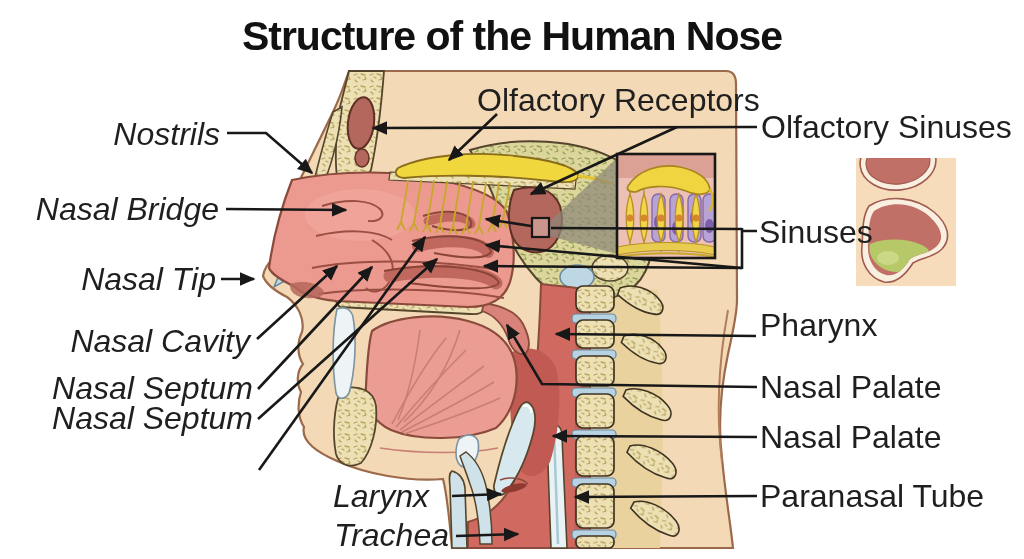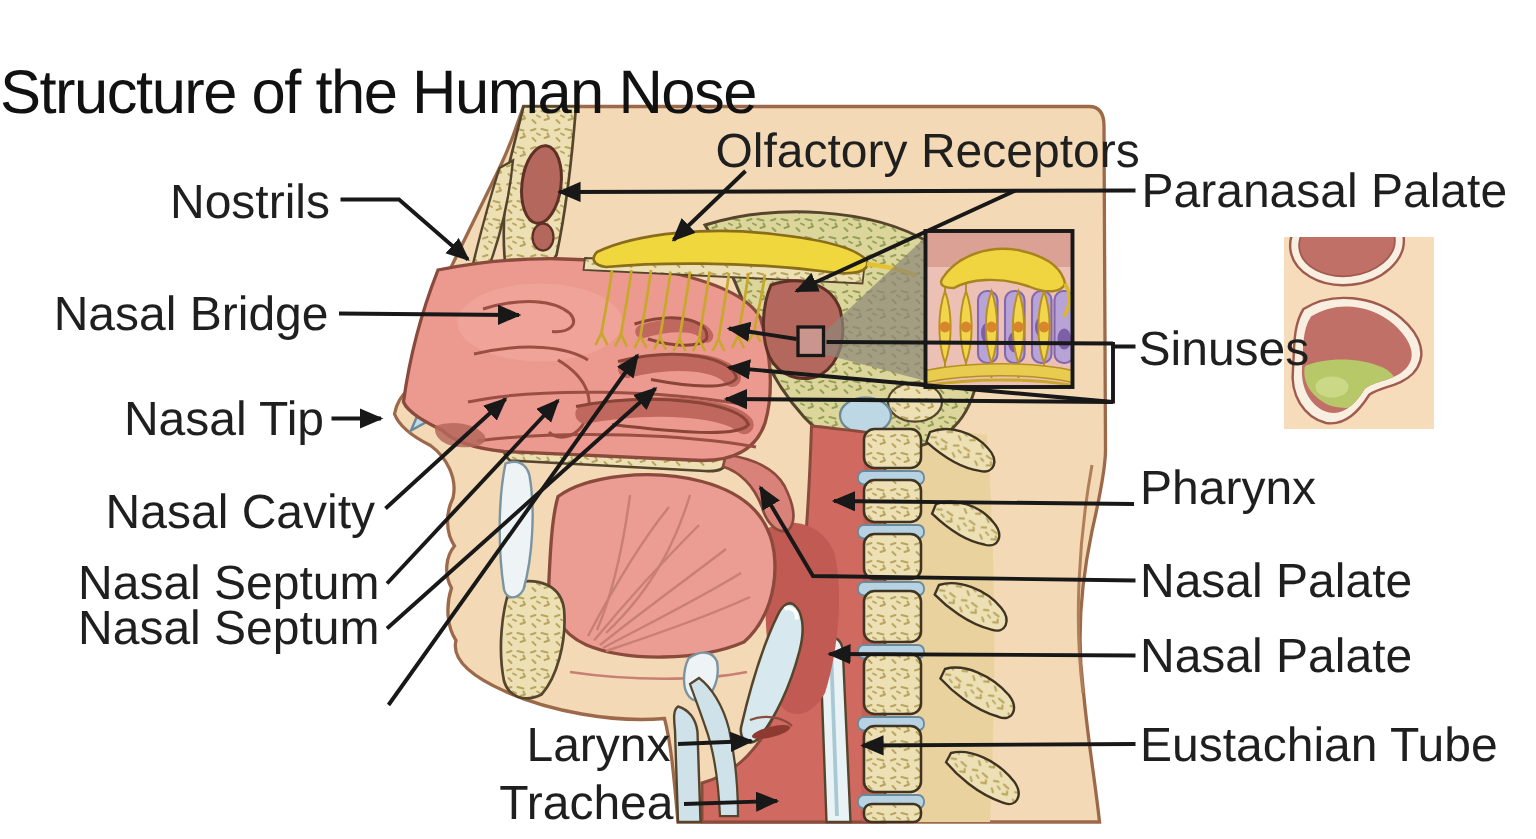--- a/index.html
+++ b/index.html
@@ -1,23 +1,23 @@
 <!DOCTYPE html>
 <html style="--background: #ffffff; --text: #1f1f1f; --line_black: #181818; --skin: #f3d9b5; --bone: #ece0b4; --bone_speckle: #b9a55e; --cavity_pink: #ec9a90; --sinus_red: #b4675c; --pharynx_red: #d06a60; --olfactory_yellow: #f0d73e; --cartilage_blue: #bfdbe6; --disc_blue: #b7d2e2; --cell_purple: #b7a3d6; --mucus_green: #b6c868;"><head>
 <meta charset="utf-8">
 <style>
   html,body{margin:0;padding:0;background:#ffffff;}
   .stage{position:relative;width:1024px;height:559px;background:var(--background,#fff);overflow:hidden;
          font-family:"Liberation Sans", sans-serif;}
   .stage svg{position:absolute;left:0;top:0;}
-  .title{position:absolute;left:0;right:0;top:13px;text-align:left;
-         font-size:41px;font-weight:normal;letter-spacing:-1px;color:#111;white-space:nowrap;margin-top:25px;}
+  .title{position:absolute;left:0;right:0;top:13px;text-align:center;
+         font-size:41px;font-weight:bold;letter-spacing:-1px;color:#111;white-space:nowrap;}
   .lbl{position:absolute;font-size:32px;font-weight:500;color:var(--text,#1f1f1f);
        white-space:nowrap;line-height:26px;}
-  .lbl.r{}
+  .lbl.r{font-style:italic;}
 </style>
 </head>
 <body>
 
 <div class="stage">
 
 <svg width="1024" height="559" viewBox="0 0 1024 559">
   <defs>
     <pattern id="bone" width="16" height="12" patternUnits="userSpaceOnUse">
       <rect width="16" height="12" fill="#ece0b4"></rect>
@@ -268,22 +268,22 @@
 
 <div class="title">Structure of the Human Nose</div>
 
 <div class="lbl" style="left:477px;top:87px">Olfactory Receptors</div>
 <div class="lbl r" style="right:804px;top:121px">Nostrils</div>
 <div class="lbl r" style="right:805px;top:196px">Nasal Bridge</div>
 <div class="lbl r" style="right:774px;top:328px">Nasal Cavity</div>
 <div class="lbl r" style="right:808px;top:266px">Nasal Tip</div>
 <div class="lbl r" style="right:771px;top:375px">Nasal Septum</div>
 <div class="lbl r" style="right:771px;top:405px">Nasal Septum</div>
-<div class="lbl r" style="right:577px;top:483px">Larynx</div>
+<div class="lbl r" style="right:595px;top:483px">Larynx</div>
 <div class="lbl r" style="right:575px;top:522px">Trachea</div>
-<div class="lbl" style="left:761px;top:114px">Paranasal Palate</div>
+<div class="lbl" style="left:761px;top:114px">Olfactory Sinuses</div>
 <div class="lbl" style="left:759px;top:219px">Sinuses</div>
 <div class="lbl" style="left:760px;top:312px">Pharynx</div>
 <div class="lbl" style="left:760px;top:374px">Nasal Palate</div>
 <div class="lbl" style="left:760px;top:424px">Nasal Palate</div>
-<div class="lbl" style="left:760px;top:483px">Eustachian Tube</div>
+<div class="lbl" style="left:760px;top:483px">Paranasal Tube</div>
 
 </div>
 
 </body></html>

